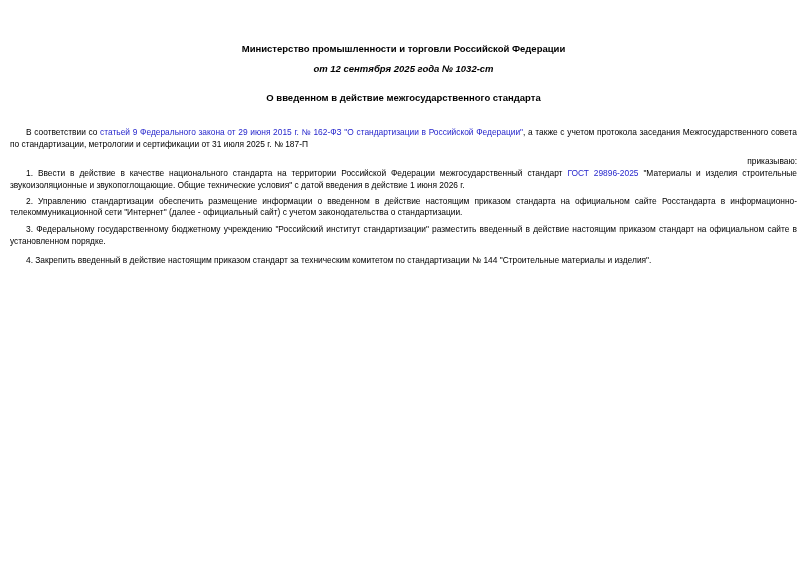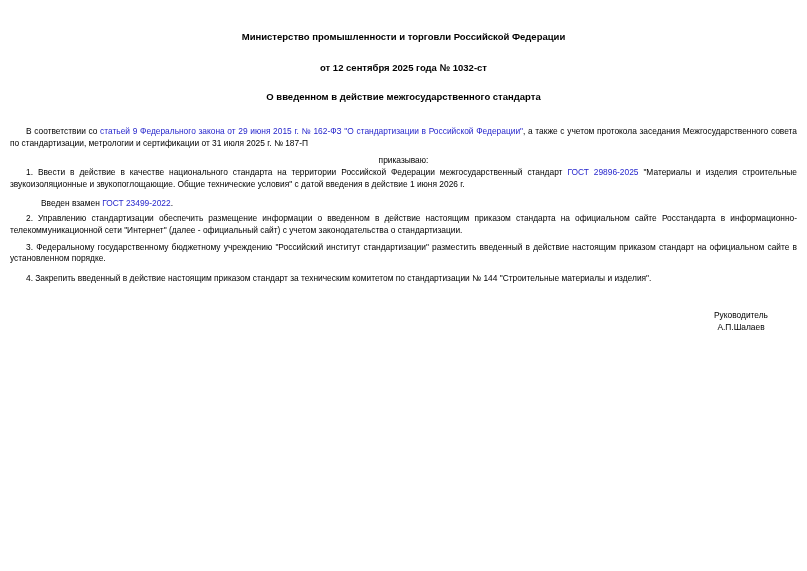--- a/index.html
+++ b/index.html
@@ -10,48 +10,48 @@
   body {
     width: 807px;
     height: 571px;
     overflow: hidden;
     font-family: "Liberation Sans", sans-serif;
     color: #000000;
     -webkit-font-smoothing: antialiased;
   }
   .page {
     width: 787px;
-    padding: 0 10px;
+    padding: 12px 10px;
   }
   
   .doc-header {
     padding-top: 31px;
     text-align: center;
     font-weight: bold;
     font-size: 9.5px;
     line-height: 12px;
   }
   .doc-type   { margin-top: 9px; }
-  .doc-number { margin-top: 19px; }
+  .doc-number { margin-top: 8px; font-style: italic; }
   .doc-title  { margin-top: 17px; }
   
   .doc-body {
     margin-top: 23px;
     font-size: 8.4px;
     line-height: 11.7px;
   }
   .para {
     margin: 0;
     text-align: justify;
     text-indent: 16px;
   }
   .order-word {
     margin-top: 6px;
     text-indent: 0;
-    text-align: center;
+    text-align: right;
   }
   .instead {
     margin-top: 7px;
     text-indent: 31px;
     text-align: left;
   }
   .gap12 { margin-top: 4px; }
   .gap11 { margin-top: 5px; }
   .gap6  { margin-top: 8px; }
   a.doc-link {
@@ -84,29 +84,22 @@
   </div>
 
   <div class="doc-body">
 
     <p class="para"><span>В соответствии со </span><a class="doc-link">статьей 9 Федерального закона от 29 июня 2015 г. № 162-ФЗ "О стандартизации в Российской Федерации"</a><span>, а также с учетом протокола заседания Межгосударственного совета по стандартизации, метрологии и сертификации от 31 июля 2025 г. № 187-П</span></p>
 
     <p class="para order-word">приказываю:</p>
 
     <p class="para"><span>1. Ввести в действие в качестве национального стандарта на территории Российской Федерации межгосударственный стандарт </span><a class="doc-link">ГОСТ 29896-2025</a><span> "Материалы и изделия строительные звукоизоляционные и звукопоглощающие. Общие технические условия" с датой введения в действие 1 июня 2026 г.</span></p>
 
-    <p class="para instead"><span>Введен взамен </span><a class="doc-link">ГОСТ 23499-2022</a><span>.</span></p>
 
     <p class="para gap12">2. Управлению стандартизации обеспечить размещение информации о введенном в действие настоящим приказом стандарта на официальном сайте Росстандарта в информационно-телекоммуникационной сети "Интернет" (далее - официальный сайт) с учетом законодательства о стандартизации.</p>
 
     <p class="para gap11">3. Федеральному государственному бюджетному учреждению "Российский институт стандартизации" разместить введенный в действие настоящим приказом стандарт на официальном сайте в установленном порядке.</p>
 
     <p class="para gap6">4. Закрепить введенный в действие настоящим приказом стандарт за техническим комитетом по стандартизации № 144 "Строительные материалы и изделия".</p>
 
-    <div class="signature-row">
-      <div class="signature">
-        <div>Руководитель</div>
-        <div>А.П.Шалаев</div>
-      </div>
-    </div>
 
   </div>
 </div>
 
 </body></html>

